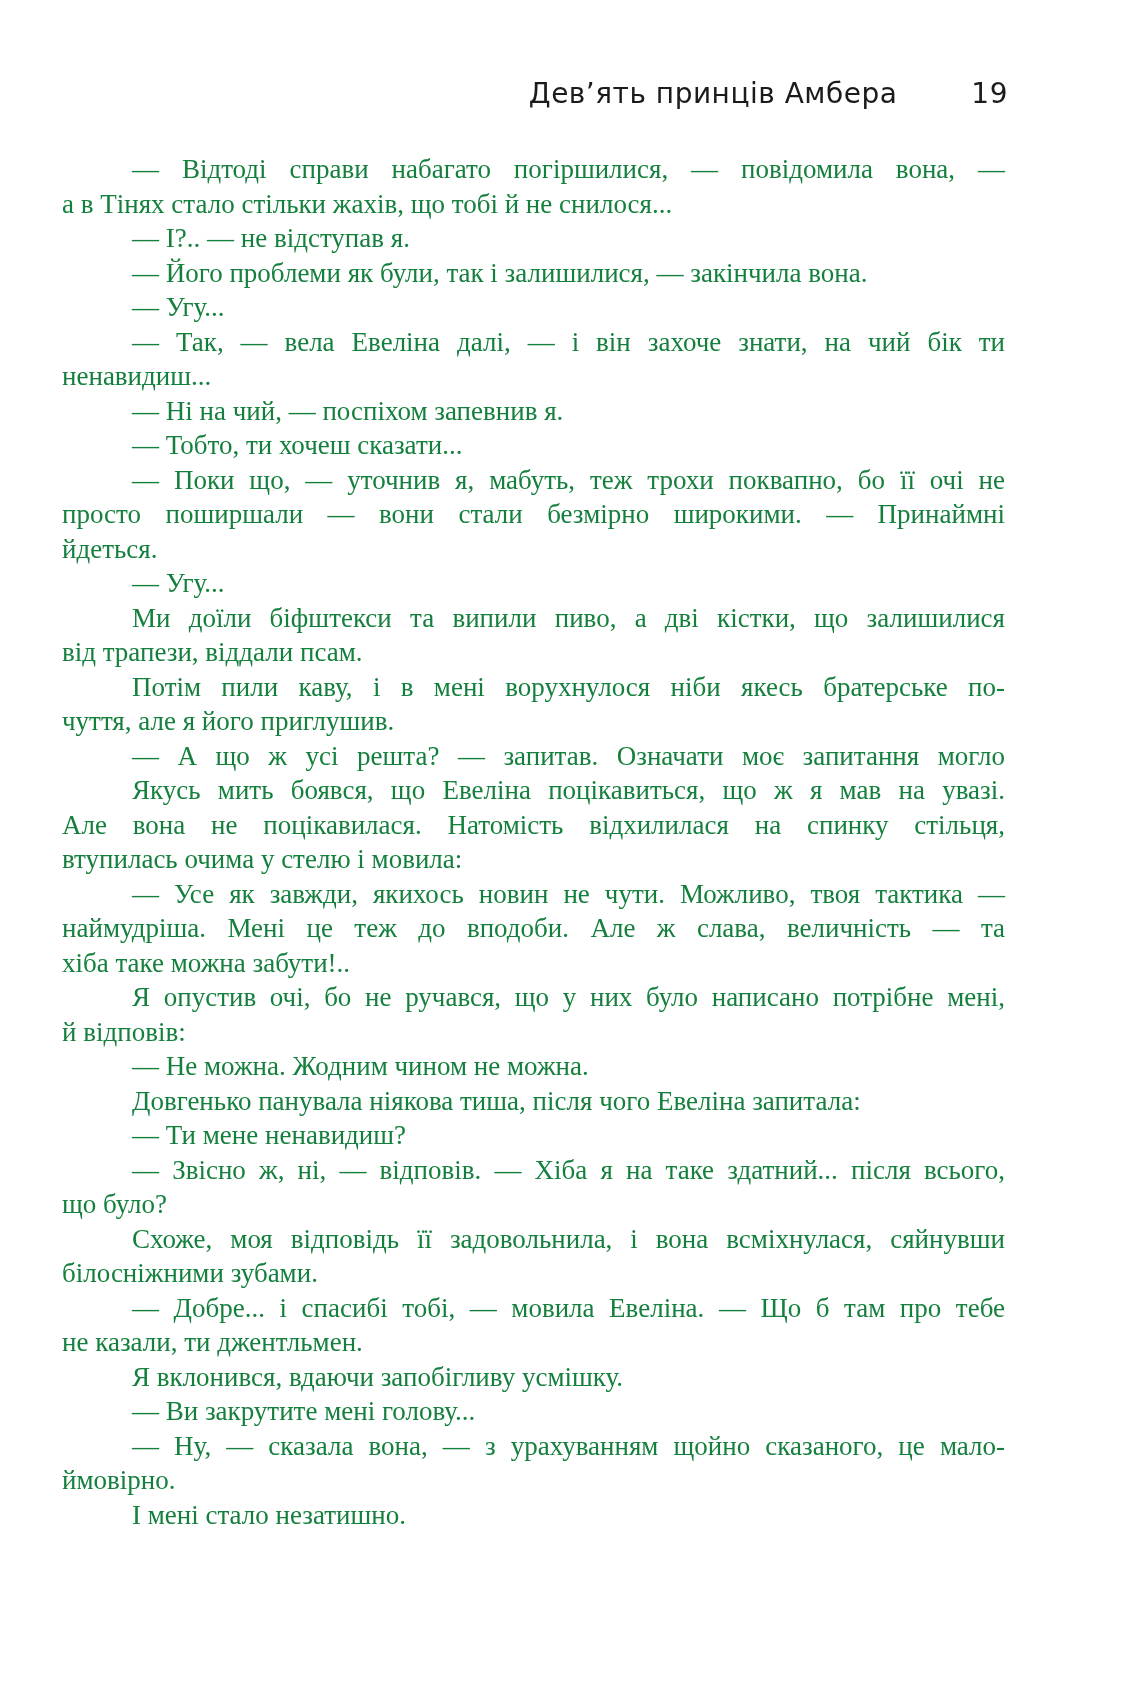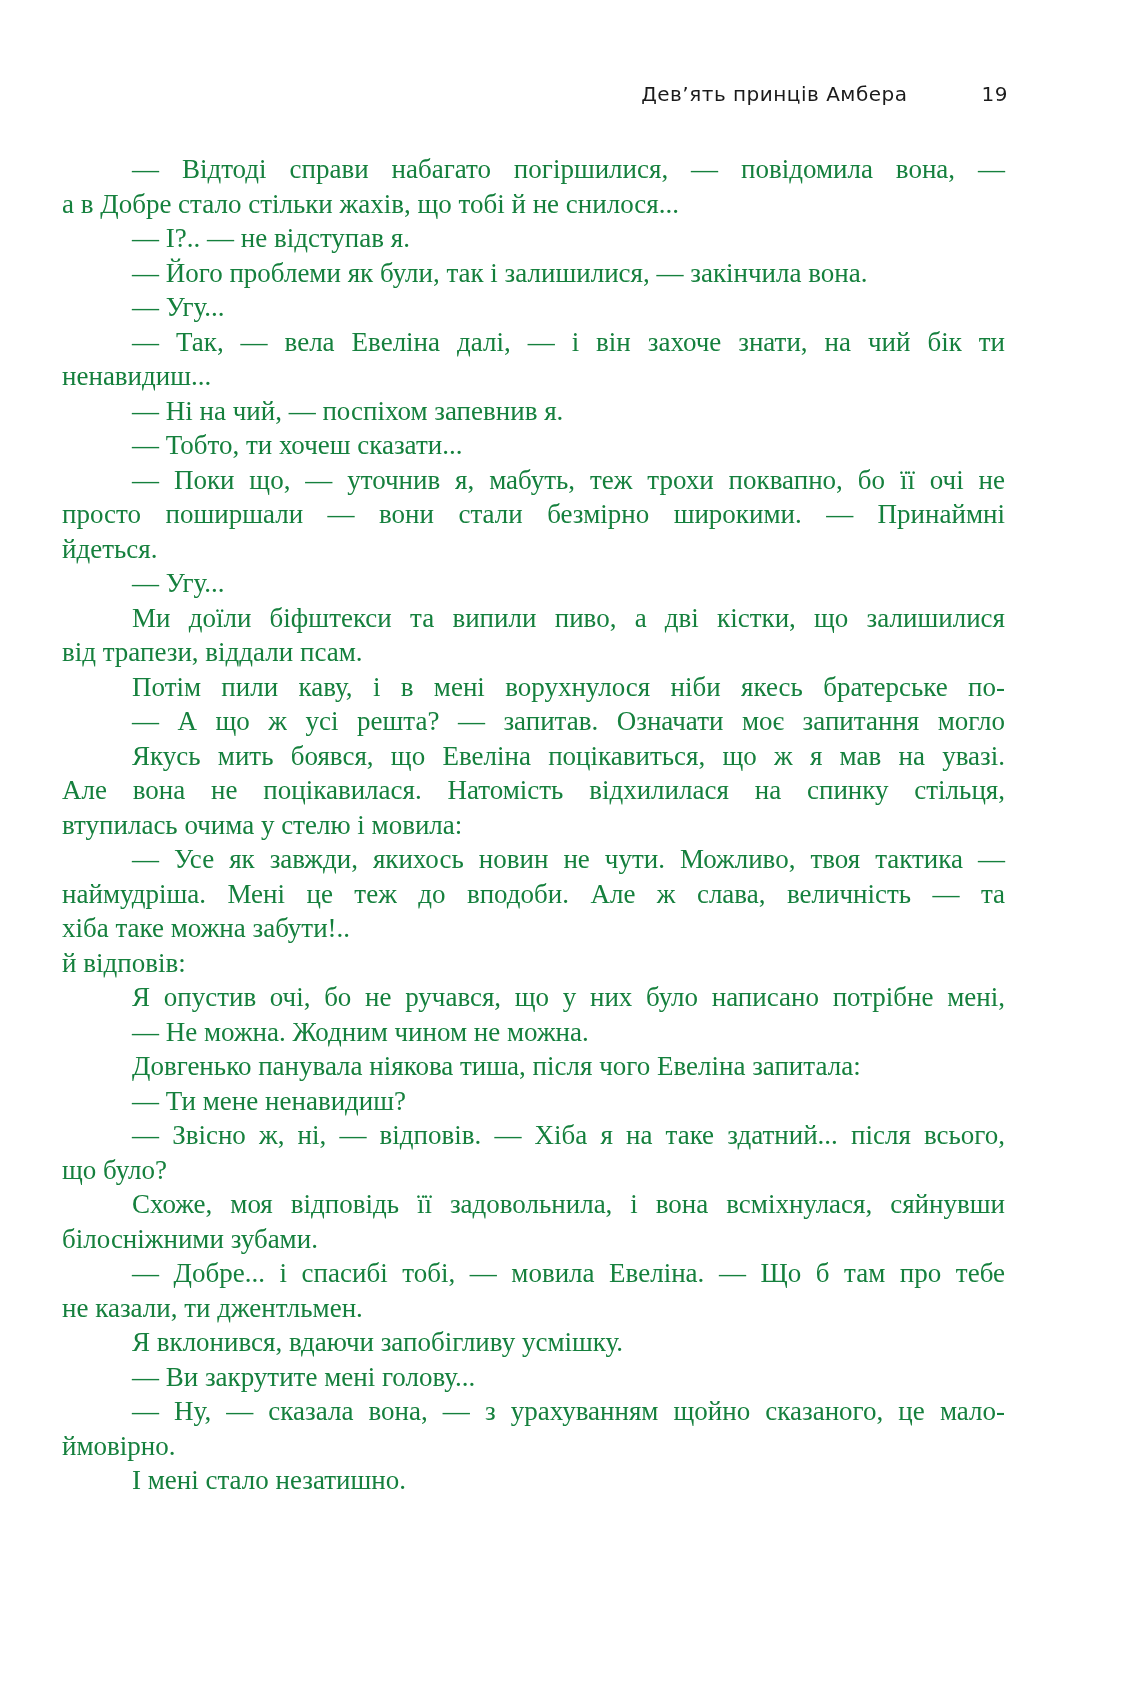--- a/index.html
+++ b/index.html
@@ -18,21 +18,21 @@
   .running-head {
     position: absolute;
     left: 62px;
     top: 80px;
     width: 946px;
     display: flex;
     justify-content: flex-end;
     align-items: baseline;
     gap: 74px;
     font-family: "DejaVu Sans", sans-serif;
-    font-size: 20px;
+    font-size: 28px;
     line-height: 28px;
     letter-spacing: 0.5px;
     color: #1b1b1b;
     white-space: nowrap;
   }
   .body-text {
     position: absolute;
     left: 62px;
     top: 152px;
     width: 943px;
@@ -58,21 +58,21 @@
 
 <div class="page">
   <div class="running-head">
     <span>Дев’ять принців Амбера</span>
     <span>19</span>
   </div>
 
   <div class="body-text" id="body-text">
       <div class="paragraph">
         <div class="line first just">— Відтоді справи набагато погіршилися, — повідомила вона, —</div>
-        <div class="line last">а в Добре стало стільки жахів, що тобі й не снилося...</div>
+        <div class="line last">а в Тінях стало стільки жахів, що тобі й не снилося...</div>
       </div>
       <div class="paragraph">
         <div class="line first last">— І?.. — не відступав я.</div>
       </div>
       <div class="paragraph">
         <div class="line first last">— Його проблеми як були, так і залишилися, — закінчила вона.</div>
       </div>
       <div class="paragraph">
         <div class="line first last">— Угу...</div>
       </div>
@@ -93,37 +93,38 @@
       </div>
       <div class="paragraph">
         <div class="line first last">— Угу...</div>
       </div>
       <div class="paragraph">
         <div class="line first just">Ми доїли біфштекси та випили пиво, а дві кістки, що залишилися</div>
         <div class="line last">від трапези, віддали псам.</div>
       </div>
       <div class="paragraph">
         <div class="line first just">Потім пили каву, і в мені ворухнулося ніби якесь братерське по-</div>
+        <div class="line last">чуття, але я його приглушив.</div>
       </div>
       <div class="paragraph">
         <div class="line first just">— А що ж усі решта? — запитав. Означати моє запитання могло</div>
       </div>
       <div class="paragraph">
         <div class="line first just">Якусь мить боявся, що Евеліна поцікавиться, що ж я мав на увазі.</div>
         <div class="line just">Але вона не поцікавилася. Натомість відхилилася на спинку стільця,</div>
         <div class="line last">втупилась очима у стелю і мовила:</div>
       </div>
       <div class="paragraph">
         <div class="line first just">— Усе як завжди, якихось новин не чути. Можливо, твоя тактика —</div>
         <div class="line just">наймудріша. Мені це теж до вподоби. Але ж слава, величність — та</div>
         <div class="line last">хіба таке можна забути!..</div>
       </div>
       <div class="paragraph">
+        <div class="line first just">Я опустив очі, бо не ручався, що у них було написано потрібне мені,</div>
         <div class="line last">й відповів:</div>
-        <div class="line first just">Я опустив очі, бо не ручався, що у них було написано потрібне мені,</div>
       </div>
       <div class="paragraph">
         <div class="line first last">— Не можна. Жодним чином не можна.</div>
       </div>
       <div class="paragraph">
         <div class="line first last">Довгенько панувала ніякова тиша, після чого Евеліна запитала:</div>
       </div>
       <div class="paragraph">
         <div class="line first last">— Ти мене ненавидиш?</div>
       </div>

